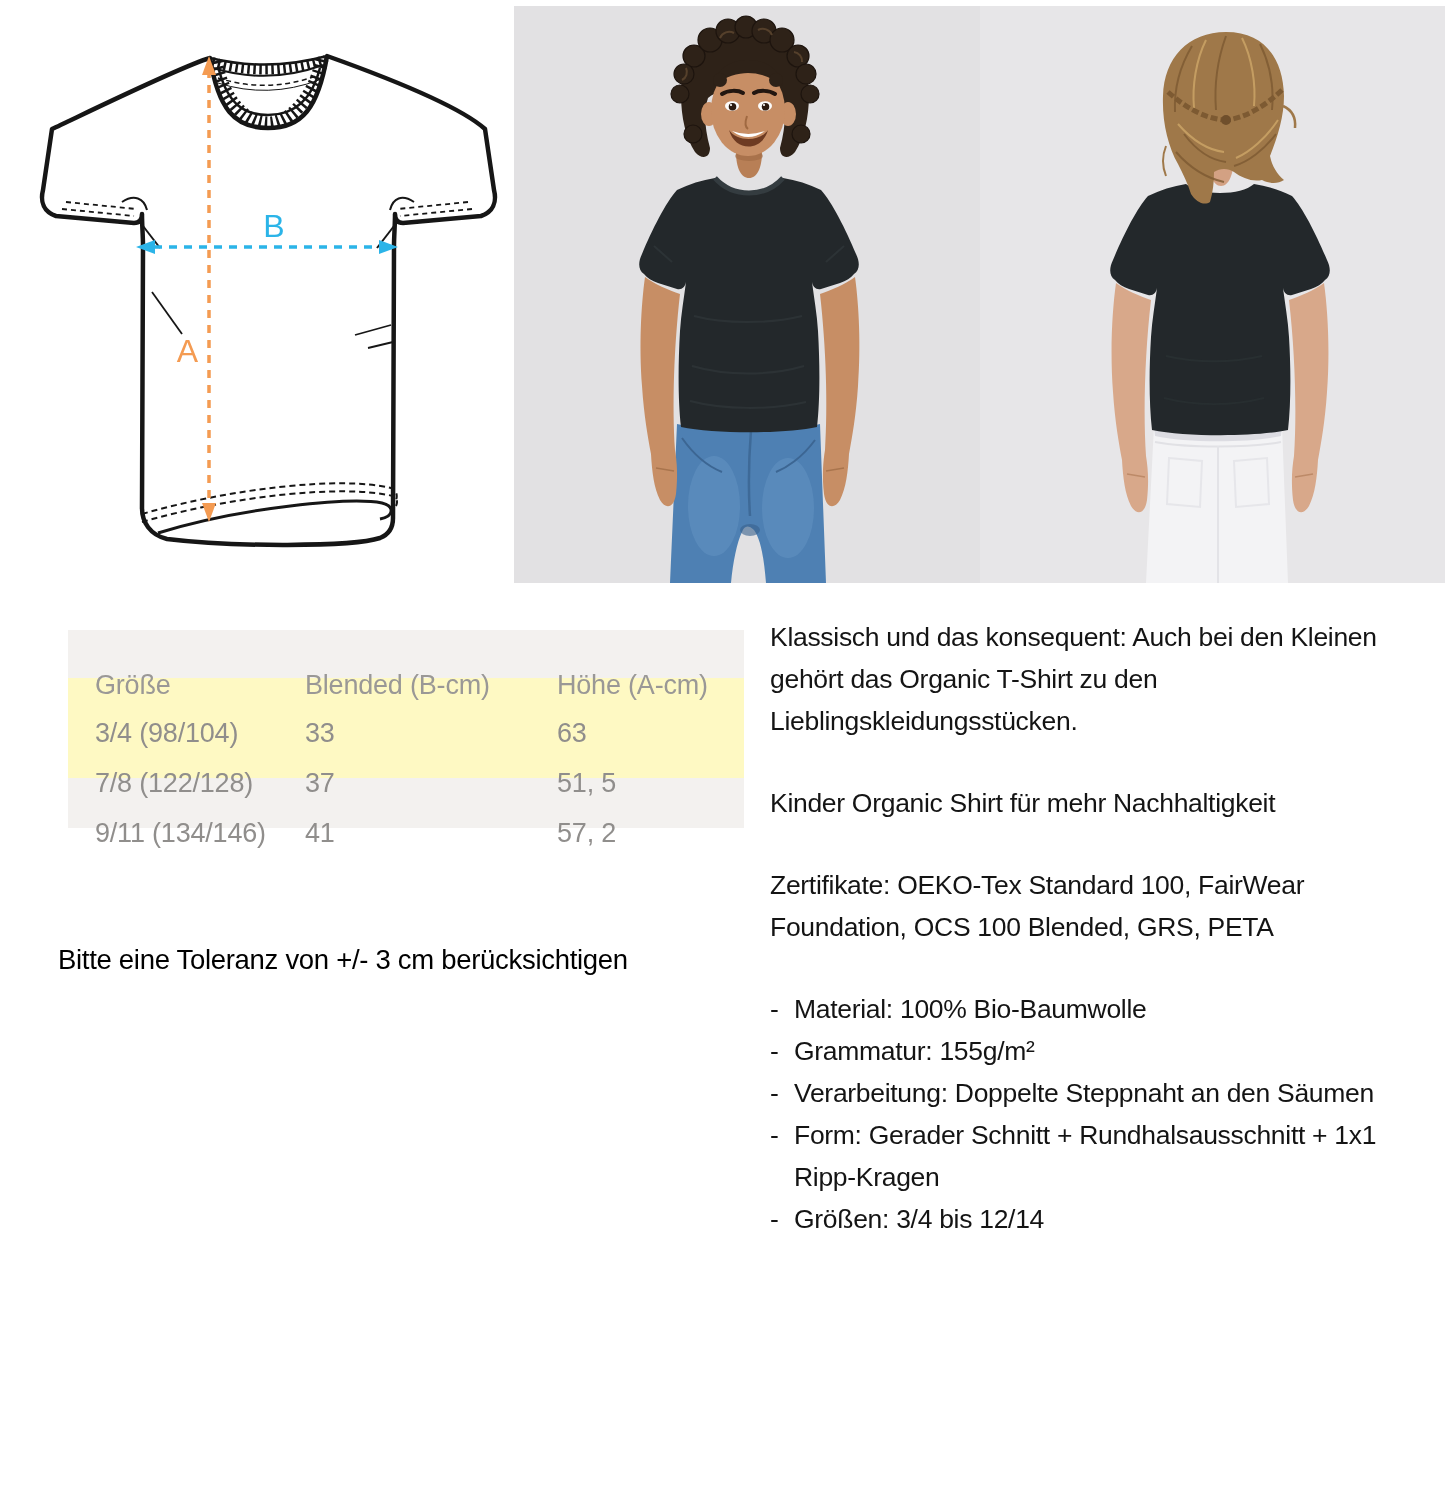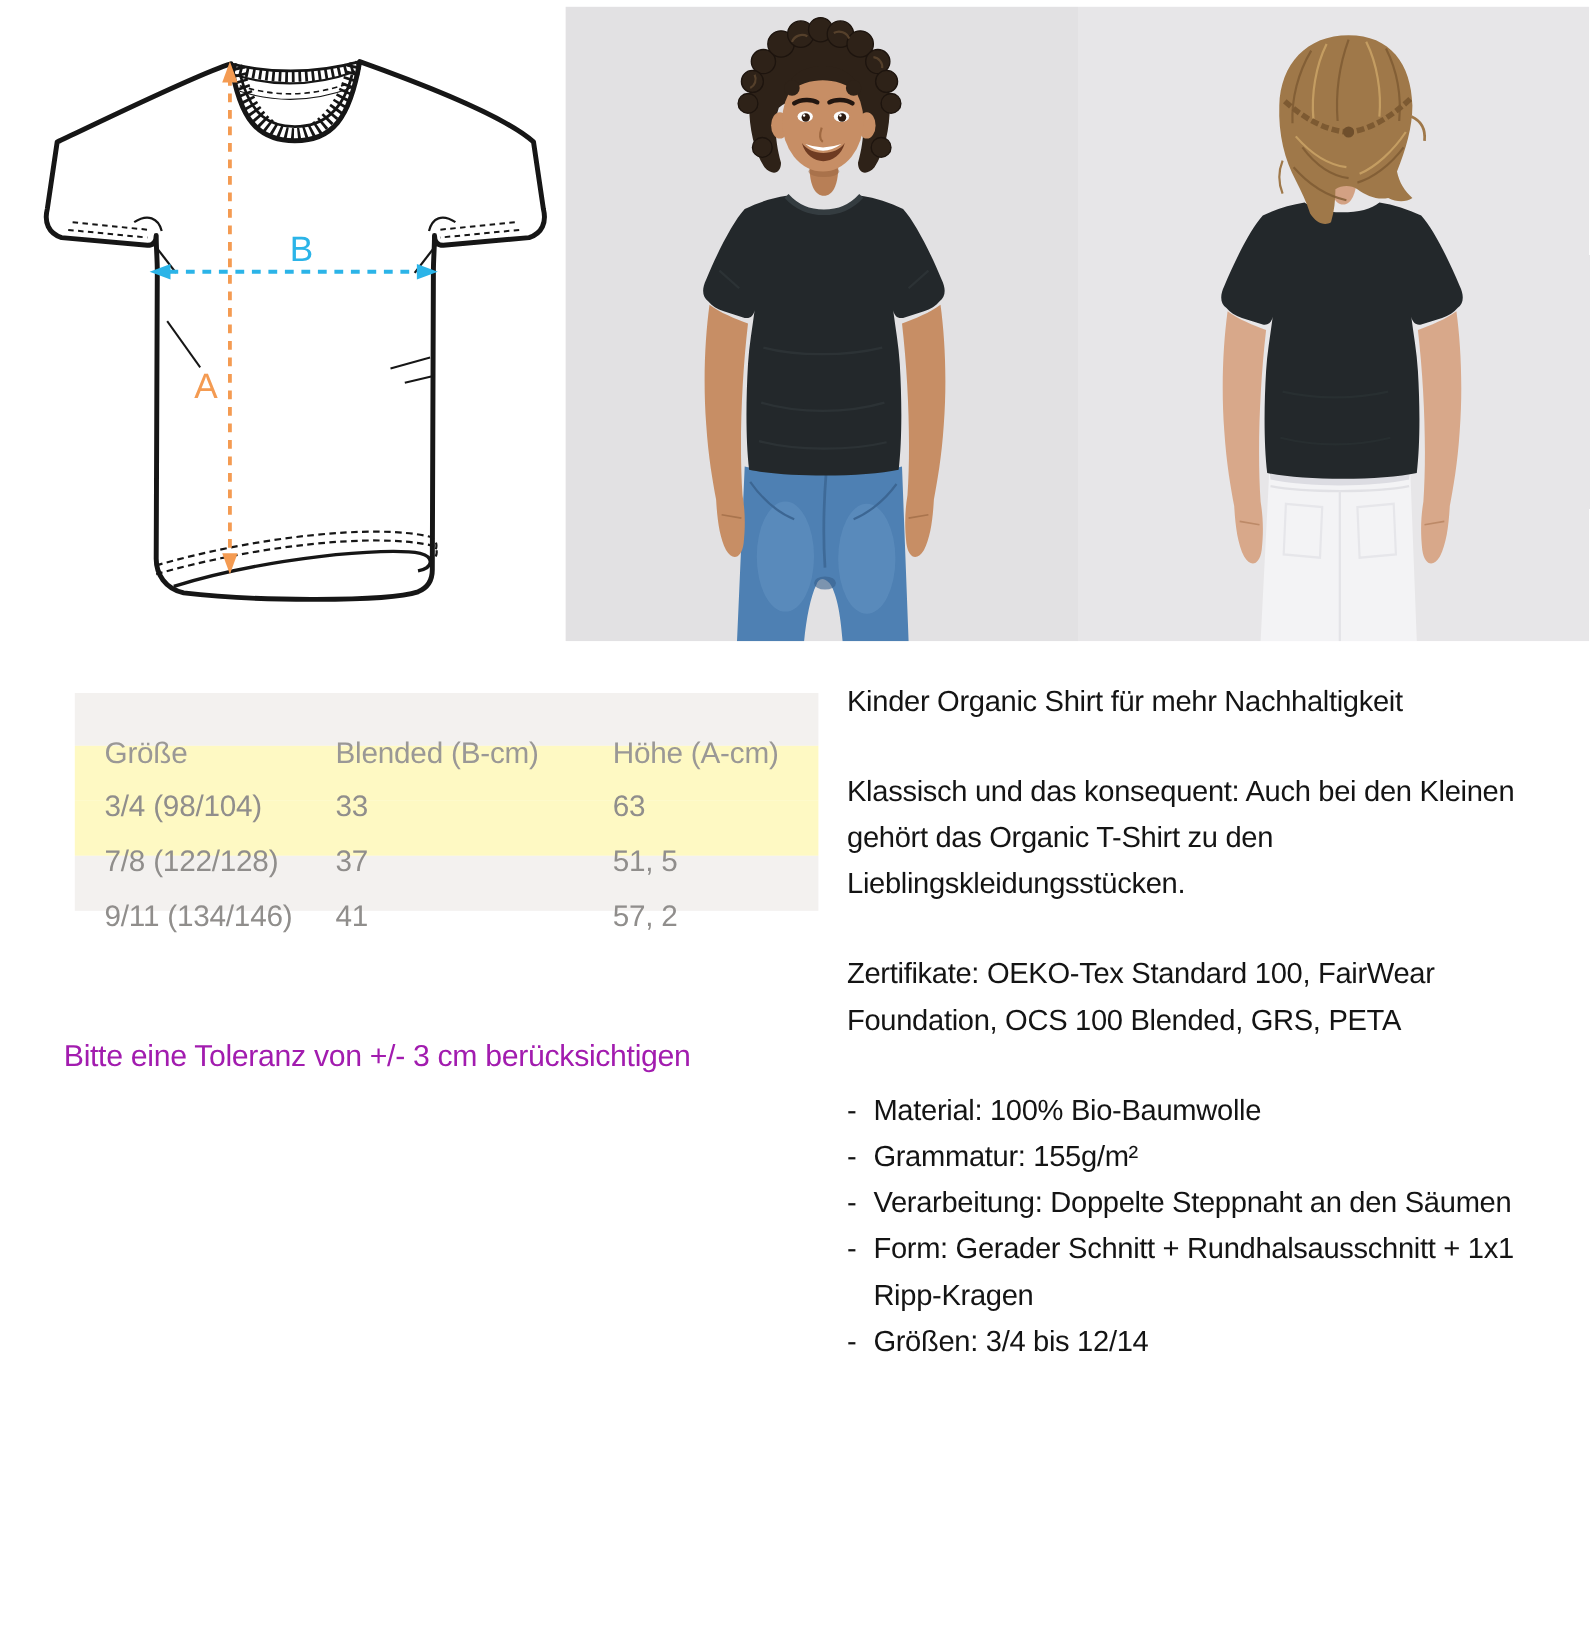--- a/index.html
+++ b/index.html
@@ -13,21 +13,21 @@
   .photo-back{left:980px;width:465px;}
 
   
   .size-table{position:absolute;left:68px;top:630px;width:676px;font-size:27px;color:#908e8c;}
   .trow{display:grid;grid-template-columns:210px 252px 214px;align-items:center;height:50px;}
   .trow.head{height:48px;background:#f3f1ef;color:#9a9896;}
   .trow.dark{background:#fef9c3;}
   .trow.light{background:#f3f1ef;}
   .tcell{padding-left:27px;white-space:nowrap;letter-spacing:-0.2px;margin-top:40px;}
 
-  .tolerance{position:absolute;left:58px;top:944px;font-size:27.5px;color:#a21caf;letter-spacing:-0.3px;}
+  .tolerance{position:absolute;left:58px;top:944px;font-size:27.5px;color:#000000;letter-spacing:-0.3px;}
 
   
   .desc{position:absolute;left:770px;top:616px;width:652px;font-size:26.5px;line-height:42px;
         color:#141414;letter-spacing:-0.3px;}
   .desc p{margin:0 0 40px 0;white-space:pre-line;}
   .speclist{margin:0;}
   .spec{display:flex;}
   .spec .dash{width:24px;flex:none;}
   .spec .txt{flex:1;}
 </style>
@@ -266,22 +266,22 @@
     <div class="trow light">
       <div class="tcell">9/11 (134/146)</div>
       <div class="tcell">41</div>
       <div class="tcell">57, 2</div>
     </div>
   </div>
 
   <div class="tolerance">Bitte eine Toleranz von +/- 3 cm berücksichtigen</div>
 
   <div class="desc">
+    <p>Klassisch und das konsequent: Auch bei den Kleinen gehört das Organic T-Shirt zu den Lieblingskleidungsstücken.</p>
     <p>Kinder Organic Shirt für mehr Nachhaltigkeit</p>
-    <p>Klassisch und das konsequent: Auch bei den Kleinen gehört das Organic T-Shirt zu den Lieblingskleidungsstücken.</p>
     <p>Zertifikate: OEKO-Tex Standard 100, FairWear Foundation, OCS 100 Blended, GRS, PETA</p>
     <div class="speclist">
       <div class="spec">
         <span class="dash">-</span>
         <span class="txt">Material: 100% Bio-Baumwolle</span>
       </div>
       <div class="spec">
         <span class="dash">-</span>
         <span class="txt">Grammatur: 155g/m²</span>
       </div>

